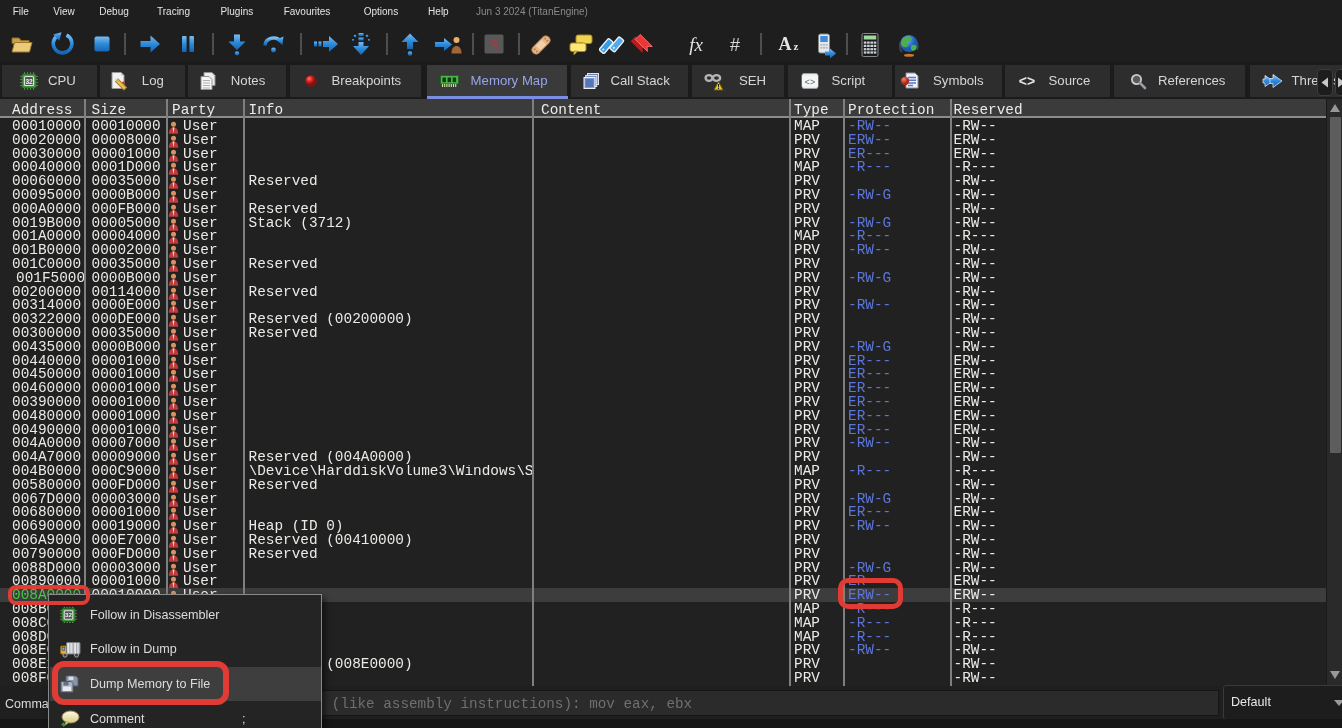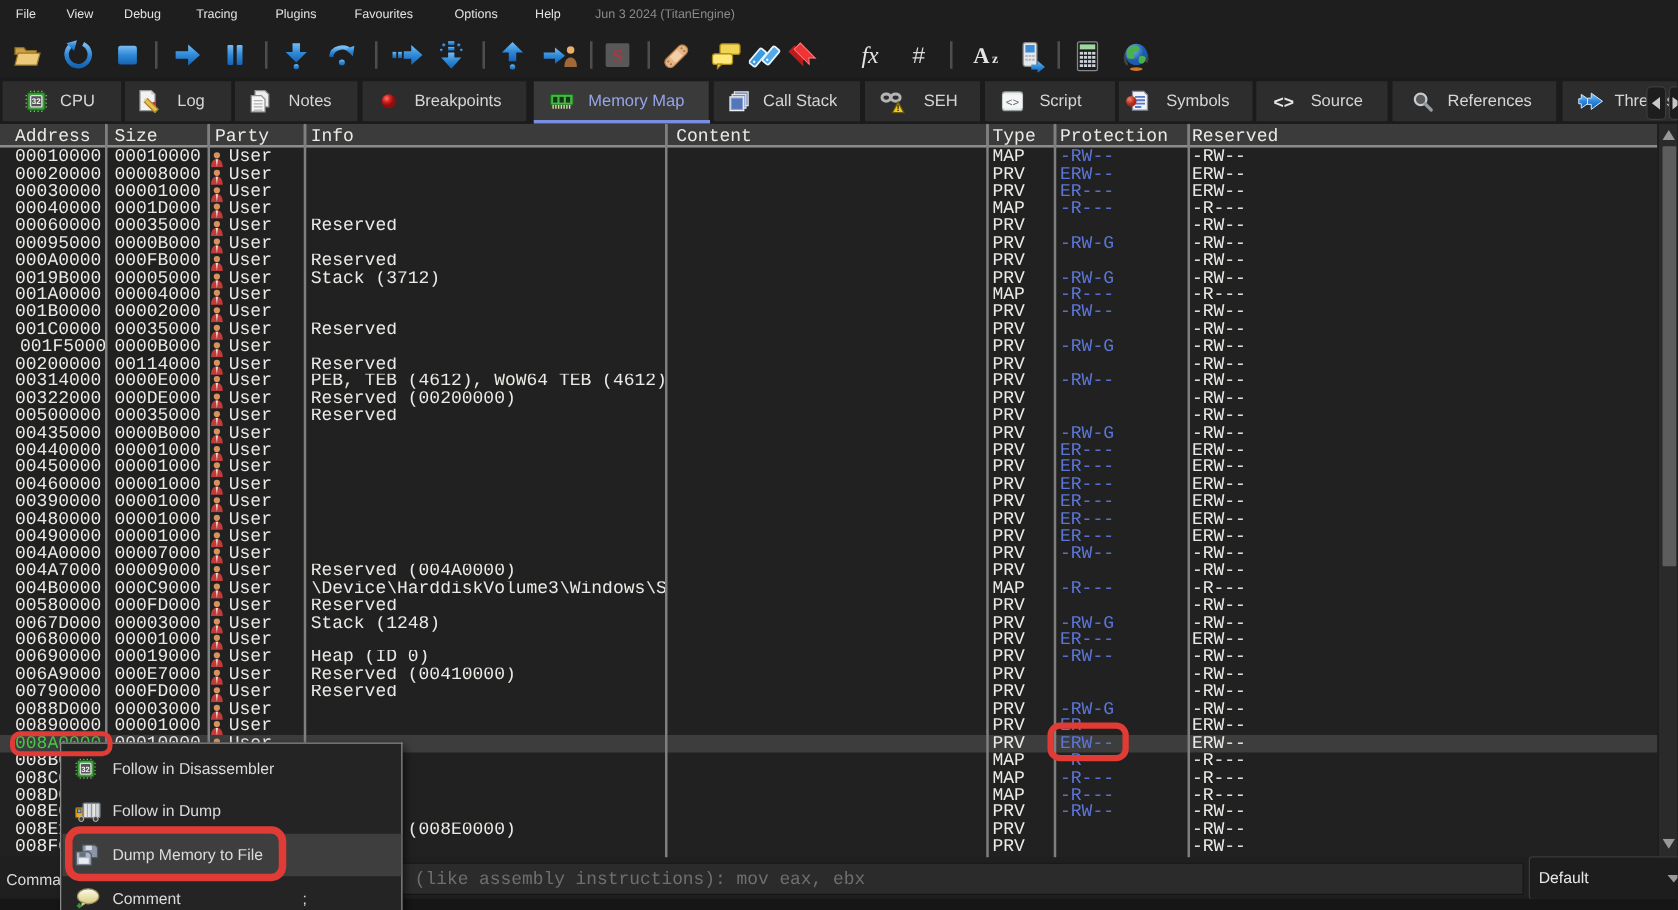--- a/index.html
+++ b/index.html
@@ -670,40 +670,39 @@
         </div>
 <div class="row" style="top:199.2px">
           <span class="c" style="left:12px">00314000</span>
           <span class="c" style="left:91.5px">0000E000</span>
           <span class="pi" style="left:168px"><svg width="11" height="13" viewBox="0 0 11 13">
               <circle cx="5.5" cy="3.2" r="2.5" fill="#d8925e"></circle>
               <path d="M0.8 12.8 C0.8 8.2 3 6.2 5.5 6.2 C8 6.2 10.2 8.2 10.2 12.8 Z" fill="#c23b3b"></path>
               <path d="M4.6 6.4 L5.5 12.6 L6.4 6.4 Z" fill="#e8e0d0"></path>
             </svg></span>
           <span class="c" style="left:183px">User</span>
-          <span class="c clip" style="left:248.5px">PEB, TEB (4612), WoW64 TEB (4612)</span>
           <span class="c" style="left:794px">PRV</span>
           <span class="c blu" style="left:848px">-RW--</span>
           <span class="c" style="left:953.5px">-RW--</span>
         </div>
 <div class="row" style="top:213.0px">
           <span class="c" style="left:12px">00322000</span>
           <span class="c" style="left:91.5px">000DE000</span>
           <span class="pi" style="left:168px"><svg width="11" height="13" viewBox="0 0 11 13">
               <circle cx="5.5" cy="3.2" r="2.5" fill="#d8925e"></circle>
               <path d="M0.8 12.8 C0.8 8.2 3 6.2 5.5 6.2 C8 6.2 10.2 8.2 10.2 12.8 Z" fill="#c23b3b"></path>
               <path d="M4.6 6.4 L5.5 12.6 L6.4 6.4 Z" fill="#e8e0d0"></path>
             </svg></span>
           <span class="c" style="left:183px">User</span>
           <span class="c clip" style="left:248.5px">Reserved (00200000)</span>
           <span class="c" style="left:794px">PRV</span>
           <span class="c" style="left:953.5px">-RW--</span>
         </div>
 <div class="row" style="top:226.8px">
-          <span class="c" style="left:12px">00500000</span>
+          <span class="c" style="left:12px">00300000</span>
           <span class="c" style="left:91.5px">00035000</span>
           <span class="pi" style="left:168px"><svg width="11" height="13" viewBox="0 0 11 13">
               <circle cx="5.5" cy="3.2" r="2.5" fill="#d8925e"></circle>
               <path d="M0.8 12.8 C0.8 8.2 3 6.2 5.5 6.2 C8 6.2 10.2 8.2 10.2 12.8 Z" fill="#c23b3b"></path>
               <path d="M4.6 6.4 L5.5 12.6 L6.4 6.4 Z" fill="#e8e0d0"></path>
             </svg></span>
           <span class="c" style="left:183px">User</span>
           <span class="c clip" style="left:248.5px">Reserved</span>
           <span class="c" style="left:794px">PRV</span>
           <span class="c" style="left:953.5px">-RW--</span>
@@ -854,21 +853,20 @@
         </div>
 <div class="row" style="top:392.4px">
           <span class="c" style="left:12px">0067D000</span>
           <span class="c" style="left:91.5px">00003000</span>
           <span class="pi" style="left:168px"><svg width="11" height="13" viewBox="0 0 11 13">
               <circle cx="5.5" cy="3.2" r="2.5" fill="#d8925e"></circle>
               <path d="M0.8 12.8 C0.8 8.2 3 6.2 5.5 6.2 C8 6.2 10.2 8.2 10.2 12.8 Z" fill="#c23b3b"></path>
               <path d="M4.6 6.4 L5.5 12.6 L6.4 6.4 Z" fill="#e8e0d0"></path>
             </svg></span>
           <span class="c" style="left:183px">User</span>
-          <span class="c clip" style="left:248.5px">Stack (1248)</span>
           <span class="c" style="left:794px">PRV</span>
           <span class="c blu" style="left:848px">-RW-G</span>
           <span class="c" style="left:953.5px">-RW--</span>
         </div>
 <div class="row" style="top:406.2px">
           <span class="c" style="left:12px">00680000</span>
           <span class="c" style="left:91.5px">00001000</span>
           <span class="pi" style="left:168px"><svg width="11" height="13" viewBox="0 0 11 13">
               <circle cx="5.5" cy="3.2" r="2.5" fill="#d8925e"></circle>
               <path d="M0.8 12.8 C0.8 8.2 3 6.2 5.5 6.2 C8 6.2 10.2 8.2 10.2 12.8 Z" fill="#c23b3b"></path>

